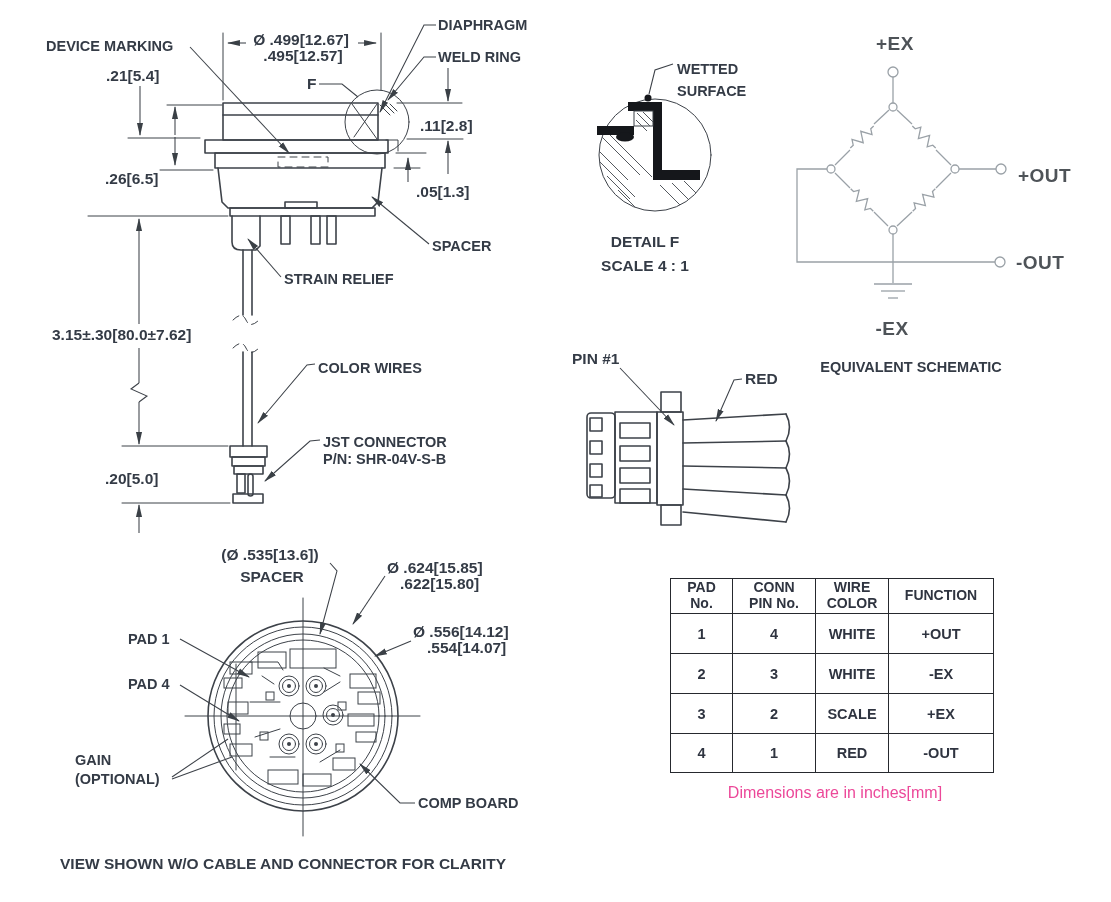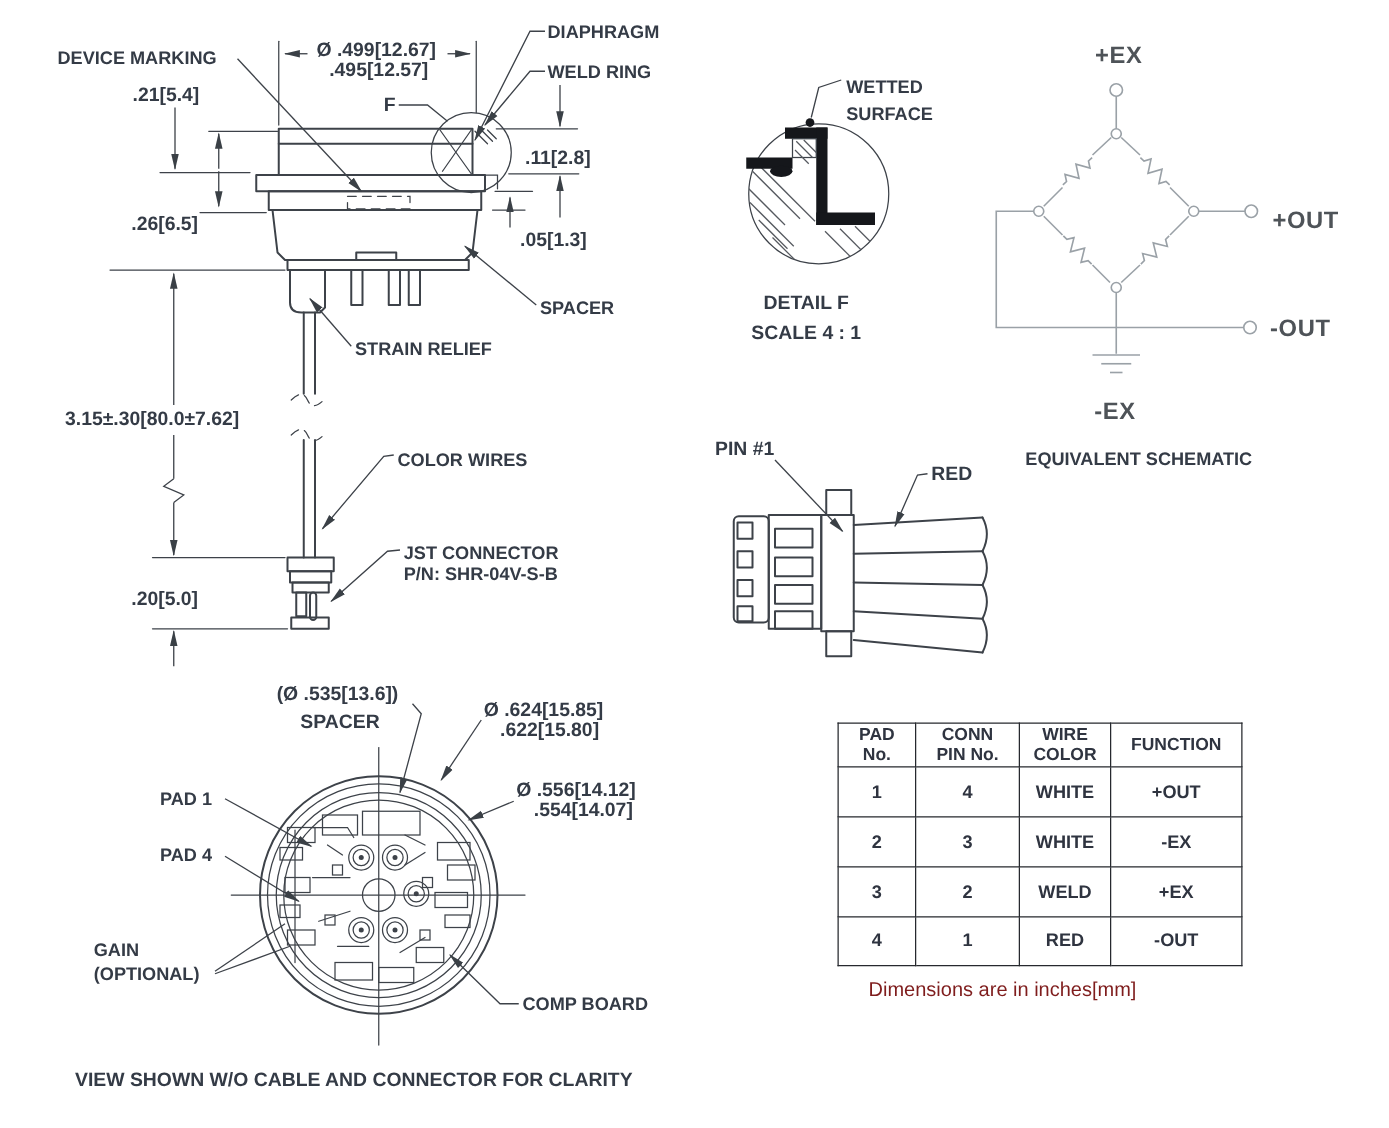--- a/index.html
+++ b/index.html
@@ -20,22 +20,22 @@
   .t{font-family:"Liberation Sans",sans-serif;font-weight:bold;fill:#343b46;} .s14{font-size:14.5px;} .s15{font-size:15.5px;}
   .s19{font-size:19px;letter-spacing:0.5px;fill:#4e5358;}
   .mid{text-anchor:middle;}
 
   
   .wtable{position:absolute;left:670px;top:578px;border-collapse:collapse;table-layout:fixed;}
   .wtable th,.wtable td{border:1.7px solid #26292e;text-align:center;vertical-align:middle;
      padding:0;color:#2f3440;font-weight:bold;}
   .wtable th{font-size:14px;line-height:1.12;}
   .wtable td{font-size:14.5px;}
-  .note{position:absolute;left:632px;top:784px;width:340px;text-align:center;
-        font-size:16px;color:#7f1d1d;font-weight:normal;}
+  .note{position:absolute;left:665px;top:784px;width:340px;text-align:center;
+        font-size:16px;color:#ec4899;font-weight:normal;}
 </style>
 </head>
 <body>
 
 <div id="canvas">
 <svg width="1111" height="902" viewBox="0 0 1111 902">
   <defs>
     <marker id="arr" viewBox="0 0 12 8" refX="11" refY="4" markerWidth="13" markerHeight="9" markerUnits="userSpaceOnUse" orient="auto">
       <path d="M12,4 L0,1.2 L0,6.8 Z" fill="#3a4046"></path>
     </marker>
@@ -383,21 +383,21 @@
     </tr>
     <tr style="height:40px">
       <td>2</td>
       <td>3</td>
       <td>WHITE</td>
       <td>-EX</td>
     </tr>
     <tr style="height:40px">
       <td>3</td>
       <td>2</td>
-      <td>WELD</td>
+      <td>SCALE</td>
       <td>+EX</td>
     </tr>
     <tr style="height:39px">
       <td>4</td>
       <td>1</td>
       <td>RED</td>
       <td>-OUT</td>
     </tr>
   </tbody>
     </table>

